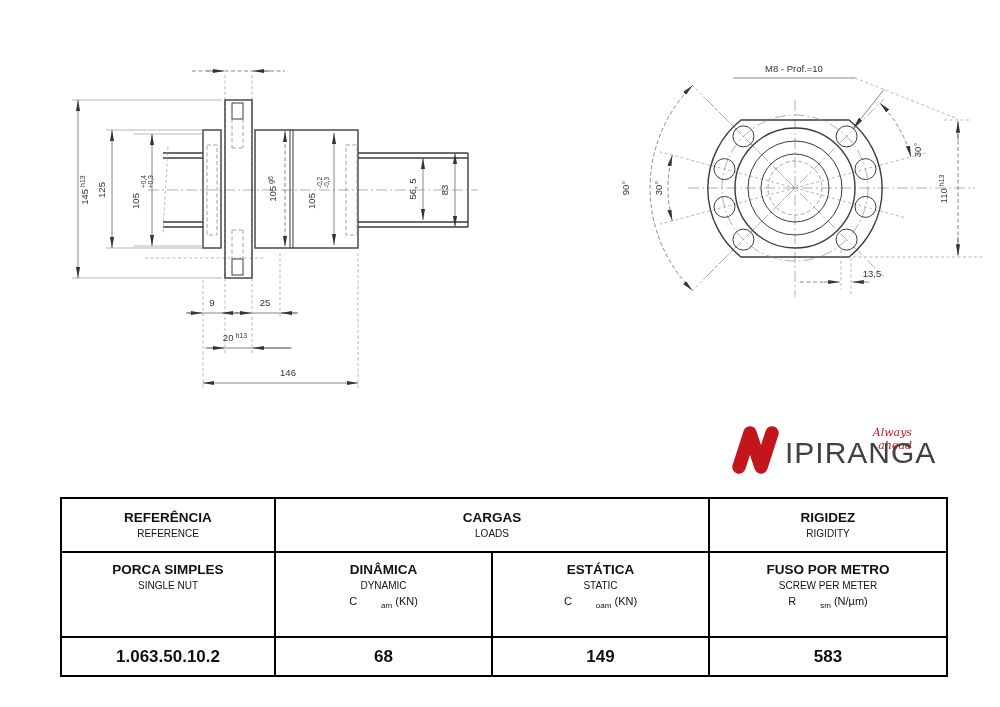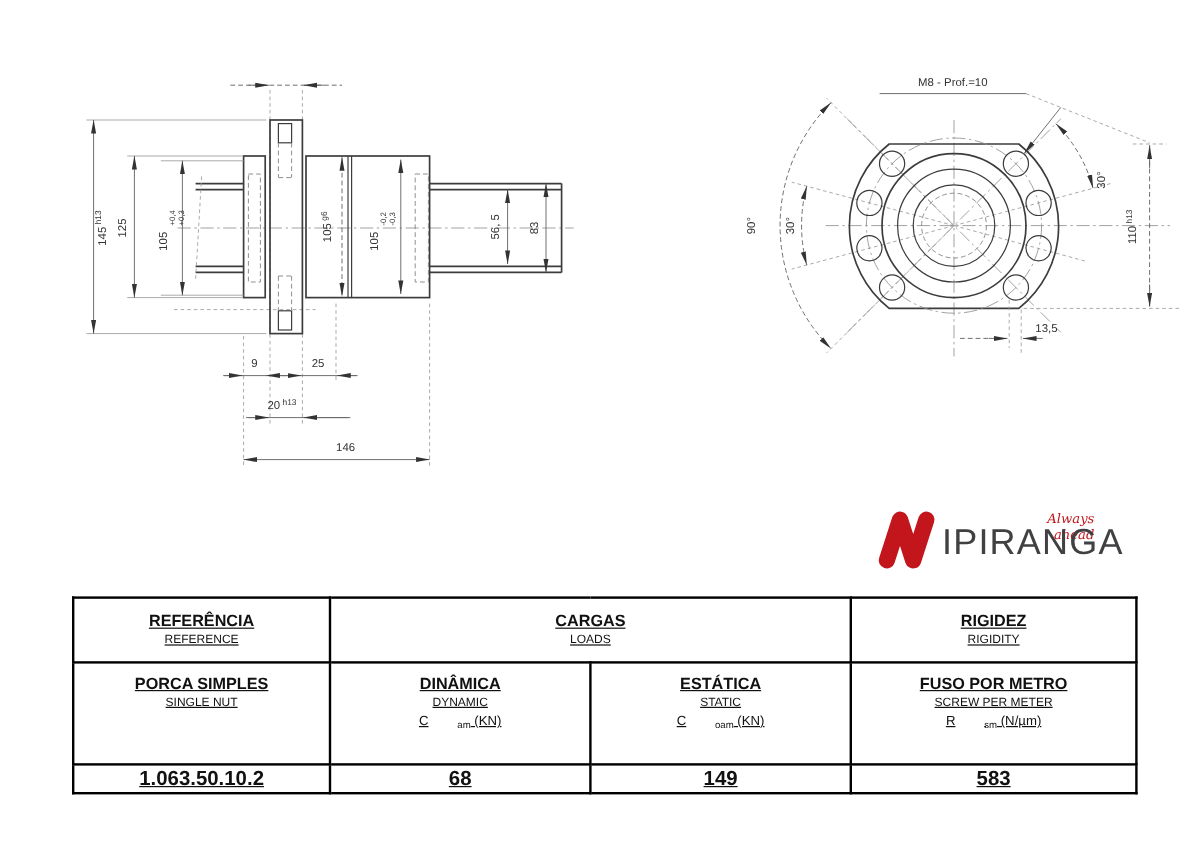--- a/index.html
+++ b/index.html
@@ -20,21 +20,21 @@
   .tol {font:6.5px "Liberation Sans",sans-serif;fill:#333;}
   
   #logo{position:absolute;left:725px;top:420px;width:215px;height:60px;}
   #logo .tagline{position:absolute;left:112px;top:6px;width:75px;text-align:right;
         font:italic 11px "DejaVu Serif",serif;color:#c3161c;}
   #logo .brand{position:absolute;left:60px;top:16px;font:30px "Liberation Sans",sans-serif;
         color:#414042;letter-spacing:1px;}
   #logo svg{position:absolute;left:0;top:0;}
   
   #spec-table{position:absolute;left:60px;top:497px;border-collapse:collapse;table-layout:fixed;}
-  #spec-table td{border:2px solid #000;text-align:center;padding:0;vertical-align:middle;text-decoration:underline;}
+  #spec-table td{border:2px solid #000;text-align:center;padding:0;vertical-align:middle;}
   #spec-table .r2 td{vertical-align:top;padding-top:8px;}
   .pt{font-weight:bold;font-size:13.5px;line-height:17px;}
   .en{font-size:10px;line-height:16px;}
   .sym{font-size:11px;line-height:15px;}
   .sym sub{font-size:8px;margin-left:24px;}
   .val{font-weight:bold;font-size:17px;}
 </style>
 </head>
 <body>
 
@@ -220,21 +220,21 @@
       <div class="pt">ESTÁTICA</div>
       <div class="en">STATIC</div>
       <div class="sym"><span>C</span><sub>oam</sub><span> (KN)</span></div>
     </td>
     <td>
       <div class="pt">FUSO POR METRO</div>
       <div class="en">SCREW PER METER</div>
       <div class="sym"><span>R</span><sub>sm</sub><span> (N/µm)</span></div>
     </td>
   </tr>
-  <tr class="r3" style="height:24px;">
+  <tr class="r3" style="height:39px;">
     <td>
       <div class="val">1.063.50.10.2</div>
     </td>
     <td>
       <div class="val">68</div>
     </td>
     <td>
       <div class="val">149</div>
     </td>
     <td>

